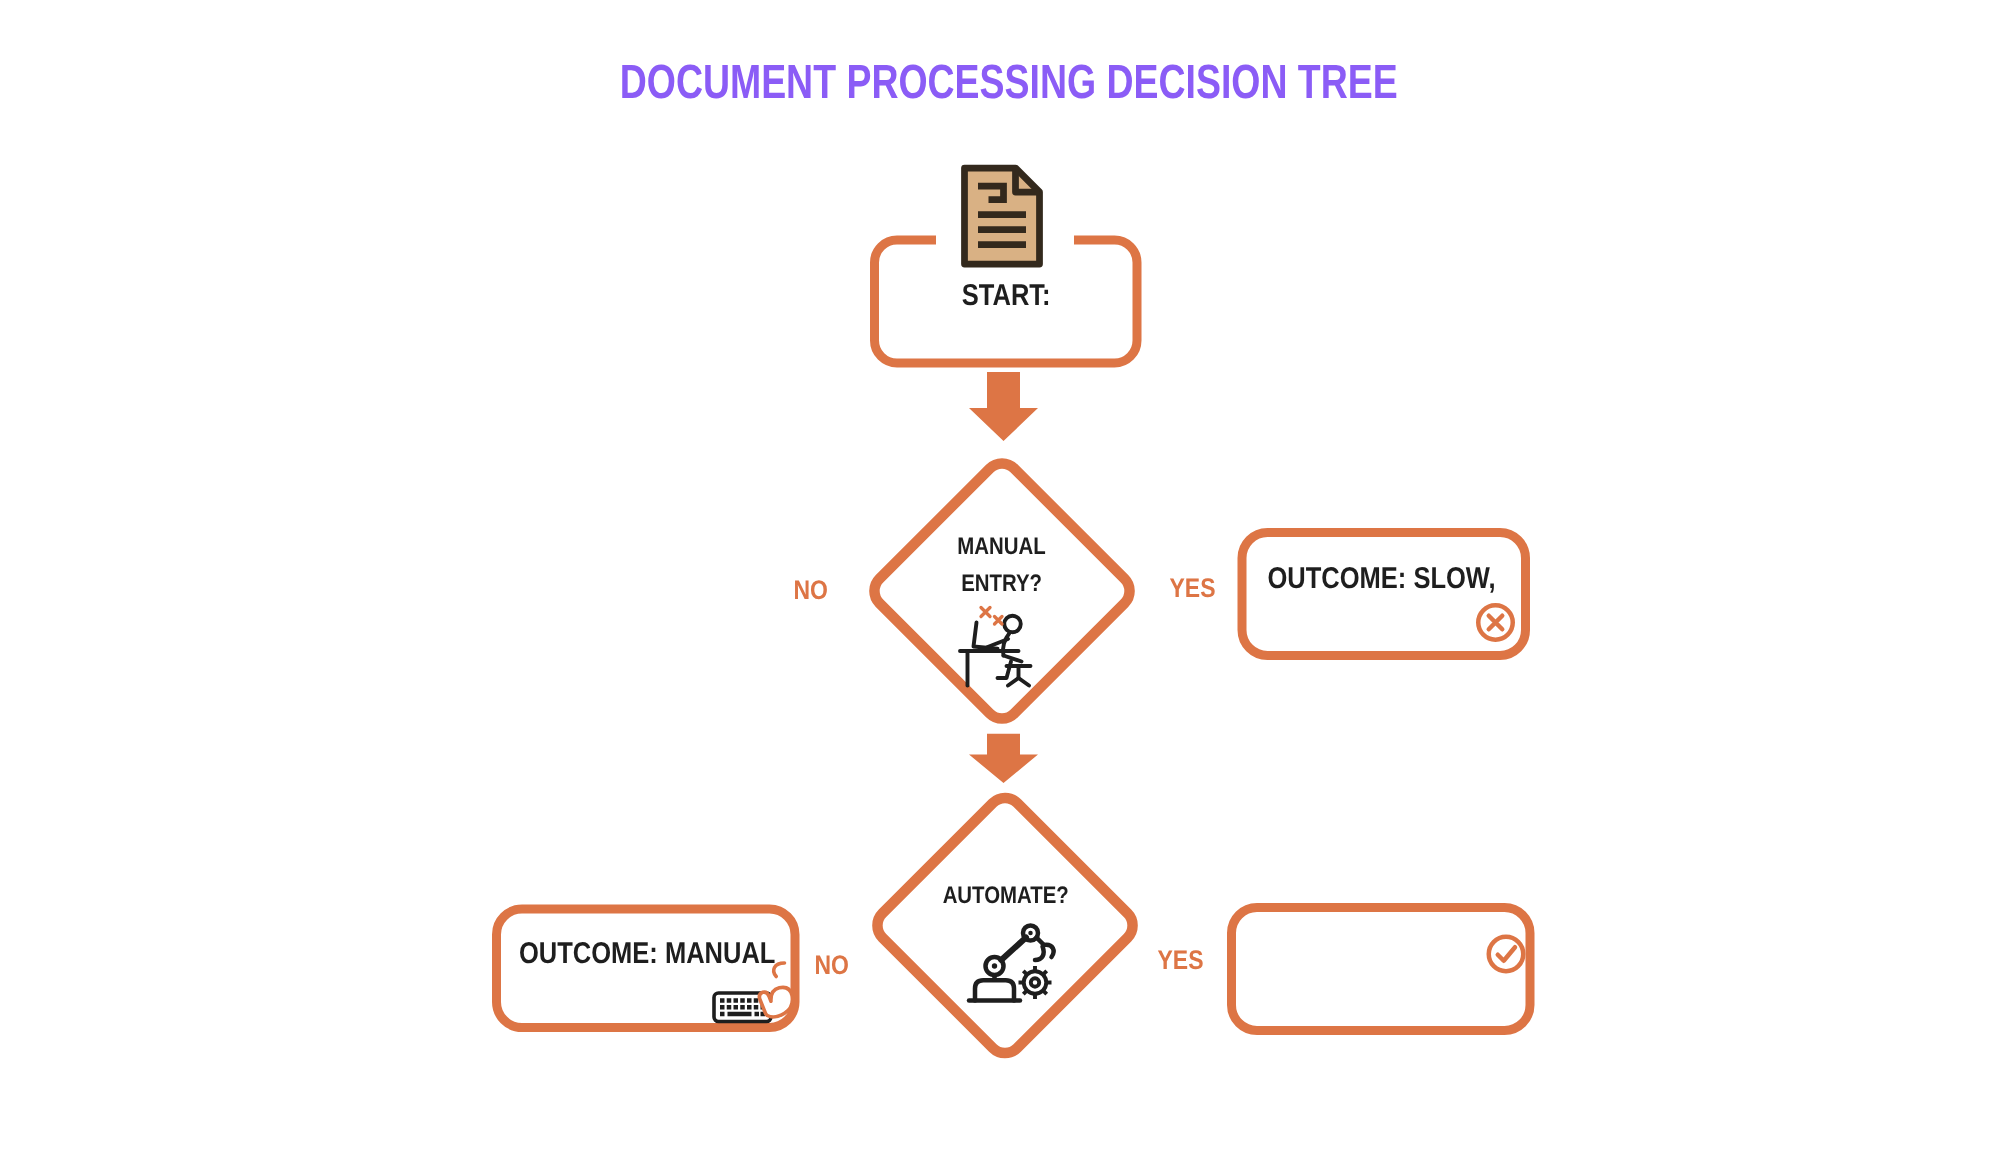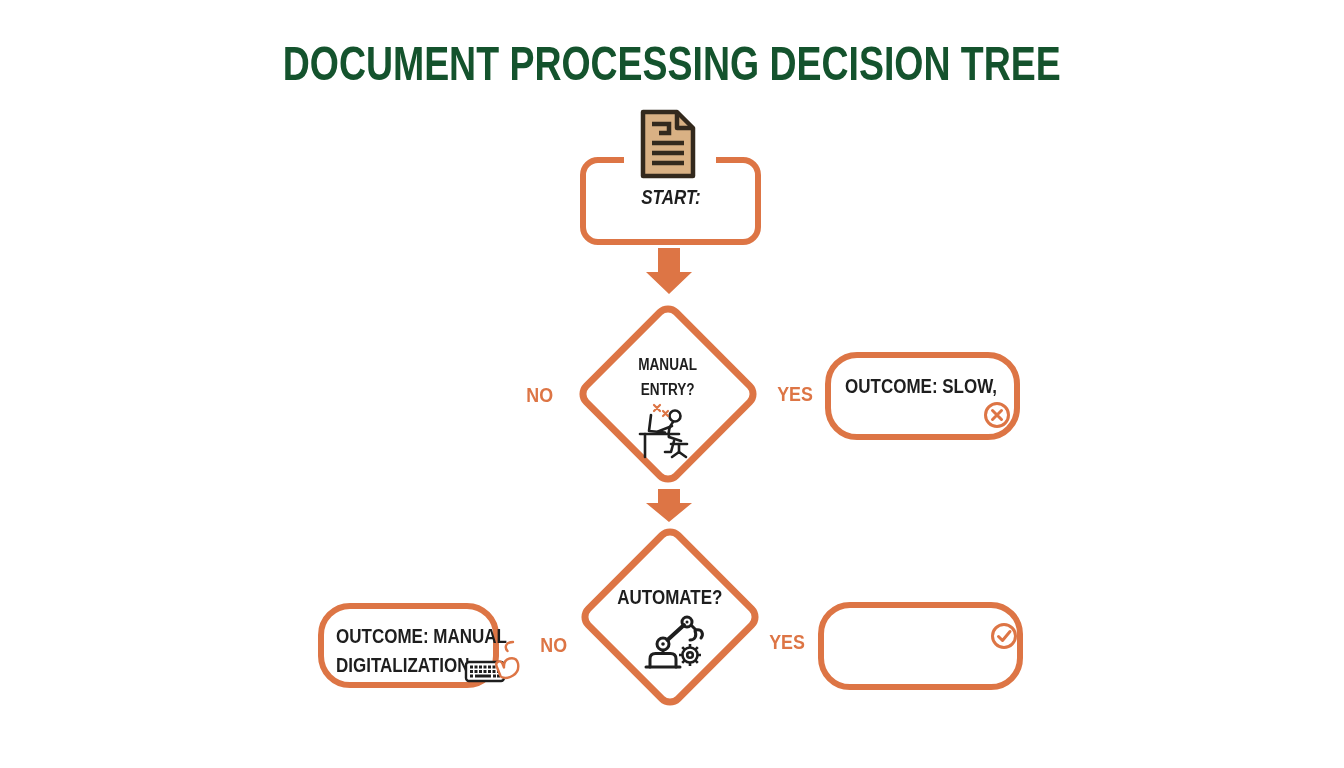--- a/index.html
+++ b/index.html
@@ -5,54 +5,54 @@
   html,body { margin:0; padding:0; background:#ffffff; }
   .canvas {
     position:relative; width:1344px; height:768px; background:#ffffff;
     font-family:"Liberation Sans", sans-serif; overflow:hidden;
   }
   .abs { position:absolute; }
 
   
   .title {
     left:0; right:0; top:36px; text-align:center;
-    color:#14532d; font-size:48px; font-weight:700; letter-spacing:0px;
+    color:#8b5cf6; font-size:32px; font-weight:700; letter-spacing:0px;
   }
   .cond   { display:inline-block; transform:scaleX(0.78); transform-origin:center; white-space:nowrap; }
   .cond85 { display:inline-block; transform:scaleX(0.85); transform-origin:center; white-space:nowrap; }
   .condL  { display:inline-block; transform:scaleX(0.85); transform-origin:left center; white-space:nowrap; }
 
   
   .rbox {
-    position:absolute; border:6px solid #DD7545; border-radius:32px;
+    position:absolute; border:6px solid #DD7545; border-radius:20px;
     background:#ffffff; box-sizing:border-box;
   }
   .box-text { color:#1E1E1E; font-weight:700; }
 
   .start-box { left:580px; top:157px; width:181px; height:88px; border-radius:18px; }
-  .start-text { left:580px; top:184px; width:181px; text-align:center; font-size:20px; line-height:26px;font-style:italic; }
+  .start-text { left:580px; top:184px; width:181px; text-align:center; font-size:20px; line-height:26px; }
 
   
   .diamond {
     position:absolute; width:134px; height:134px; box-sizing:border-box;
     border:7px solid #DD7545; border-radius:15px; background:#ffffff;
     transform:rotate(45deg);
   }
   .d1 { left:601px; top:327px; }
   .d2 { left:603px; top:550px; }
   .dmd-text { text-align:center; color:#1E1E1E; font-weight:700; font-size:16px; line-height:25px; }
 
   
   .ob1 { left:825px; top:352px; width:195px; height:88px; }
-  .ob2 { left:318px; top:603px; width:181px; height:85px; }
+  .ob2 { left:328px; top:603px; width:205px; height:85px; }
   .ob3 { left:818px; top:602px; width:205px; height:88px; }
   .ob-text { position:absolute; color:#1E1E1E; font-weight:700; font-size:20px; line-height:29px; }
 
   .edge-label {
-    position:absolute; color:#DD7545; font-weight:700; font-size:21px; text-align:center;
+    position:absolute; color:#DD7545; font-weight:700; font-size:18px; text-align:center;
   }
   .arrow { position:absolute; }
   .mask { position:absolute; background:#ffffff; }
   .icon { position:absolute; }
 </style>
 </head>
 <body>
 
 <div class="canvas">
 
@@ -115,21 +115,21 @@
       <circle cx="14" cy="14" r="11.5" fill="none" stroke="#DD7545" stroke-width="3"></circle>
       <path d="M9.5,9.5 L18.5,18.5 M18.5,9.5 L9.5,18.5" stroke="#DD7545" stroke-width="3" stroke-linecap="round"></path>
     </svg>
   </div>
 
   <svg class="arrow" style="left:646px; top:489px;" width="46" height="33" viewBox="0 0 46 33">
     <polygon points="12,0 34,0 34,14 46,14 23,33 0,14 12,14" fill="#DD7545"></polygon>
   </svg>
 
   <div class="diamond d2"></div>
-  <div class="abs dmd-text" style="left:603px; top:585px; width:134px; font-size:20px;">
+  <div class="abs dmd-text" style="left:603px; top:585px; width:134px; font-size:16px;">
     <div><span class="cond85">AUTOMATE?</span></div>
   </div>
   <svg class="icon" style="left:634px; top:606px;" width="74" height="64" viewBox="0 0 74 64">
     <g stroke="#1E1E1E" stroke-width="3" fill="none" stroke-linecap="round" stroke-linejoin="round">
       <path d="M12,61 H46"></path>
       <path d="M16,61 V53 Q16,47.5 21.5,47.5 H36.5 Q42,47.5 42,53 V61"></path>
       <path d="M29,47 V44.5"></path>
       <circle cx="29" cy="38" r="6"></circle>
       <path d="M33.5,34 L50,19" stroke-width="4"></path>
       <circle cx="53" cy="16" r="5"></circle>
@@ -148,21 +148,20 @@
   <div class="edge-label" style="left:532px; top:633px; width:44px;">
     <span class="cond85">NO</span>
   </div>
   <div class="edge-label" style="left:764px; top:630px; width:46px;">
     <span class="cond85">YES</span>
   </div>
 
   <div class="rbox ob2">
     <div class="ob-text" style="left:12px; top:13px;">
       <div><span class="condL">OUTCOME: MANUAL</span></div>
-      <div><span class="condL">DIGITALIZATION</span></div>
     </div>
     <svg class="icon" style="left:140px; top:30px;" width="58" height="46" viewBox="0 0 58 46">
       <rect x="2" y="23" width="38" height="19" rx="3" fill="#ffffff" stroke="#1E1E1E" stroke-width="2.4"></rect>
       <g fill="#1E1E1E">
         <rect x="6" y="26.5" width="3" height="3"></rect>
           <rect x="10.5" y="26.5" width="3" height="3"></rect>
           <rect x="15" y="26.5" width="3" height="3"></rect>
           <rect x="19.5" y="26.5" width="3" height="3"></rect>
           <rect x="24" y="26.5" width="3" height="3"></rect>
           <rect x="28.5" y="26.5" width="3" height="3"></rect>

